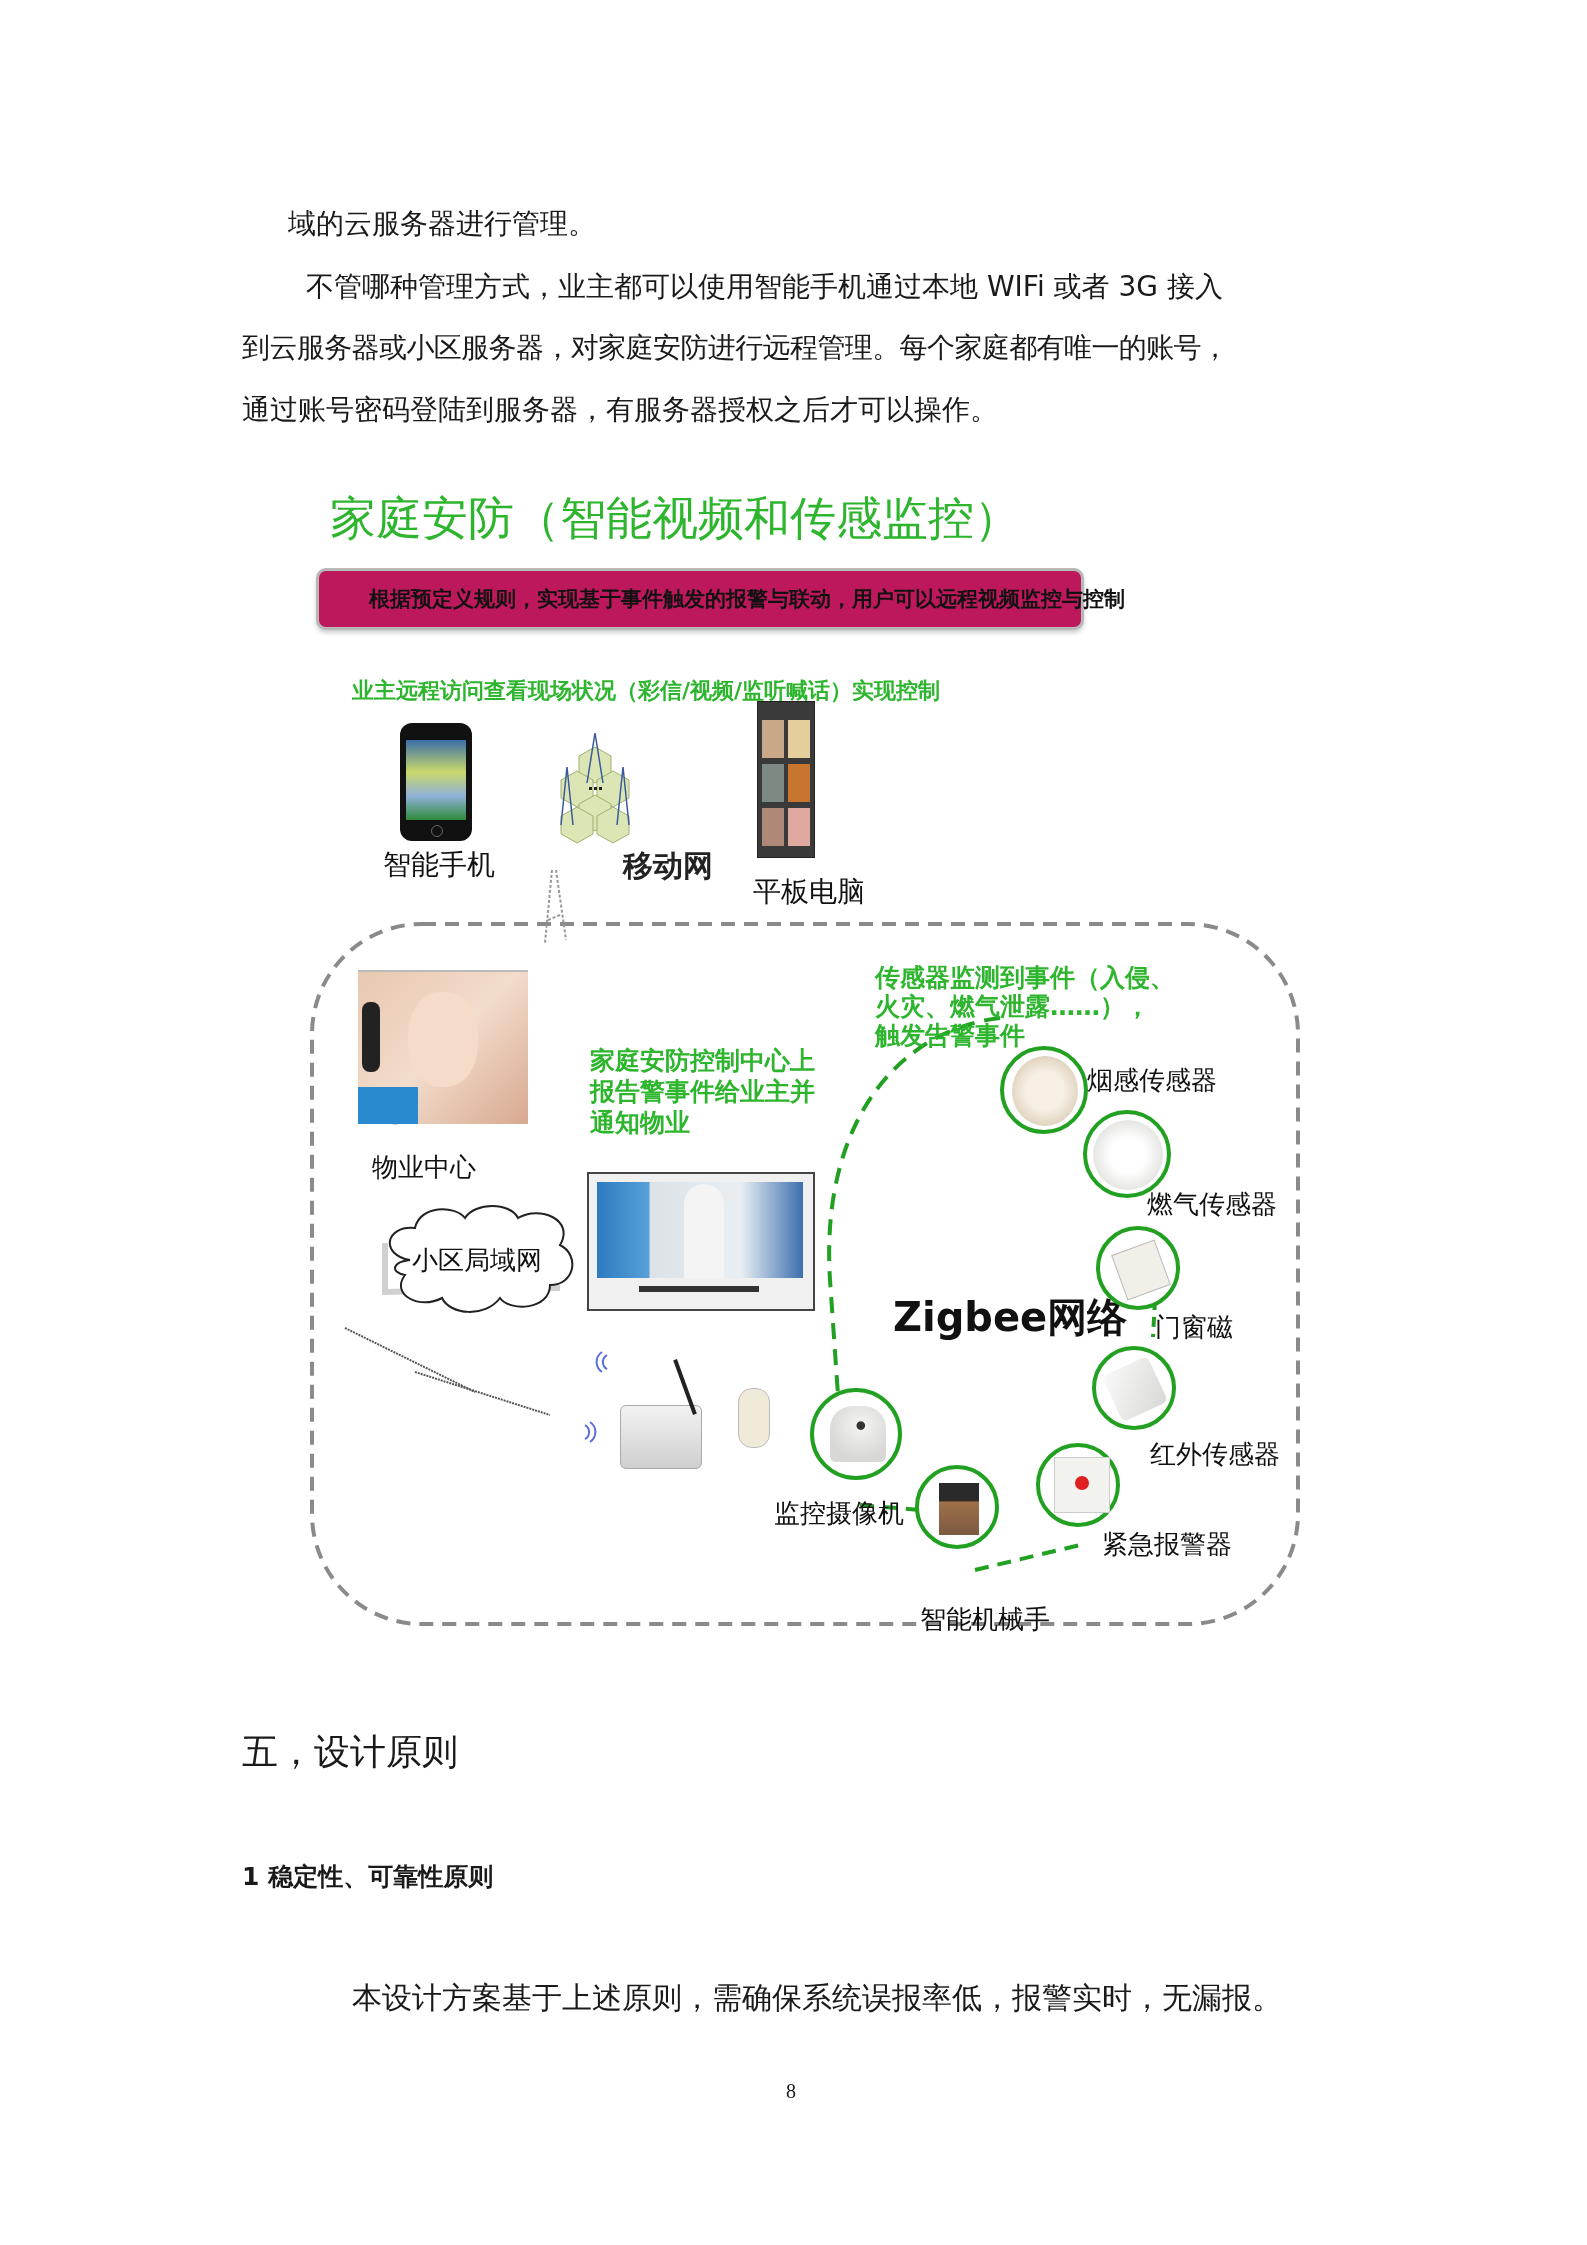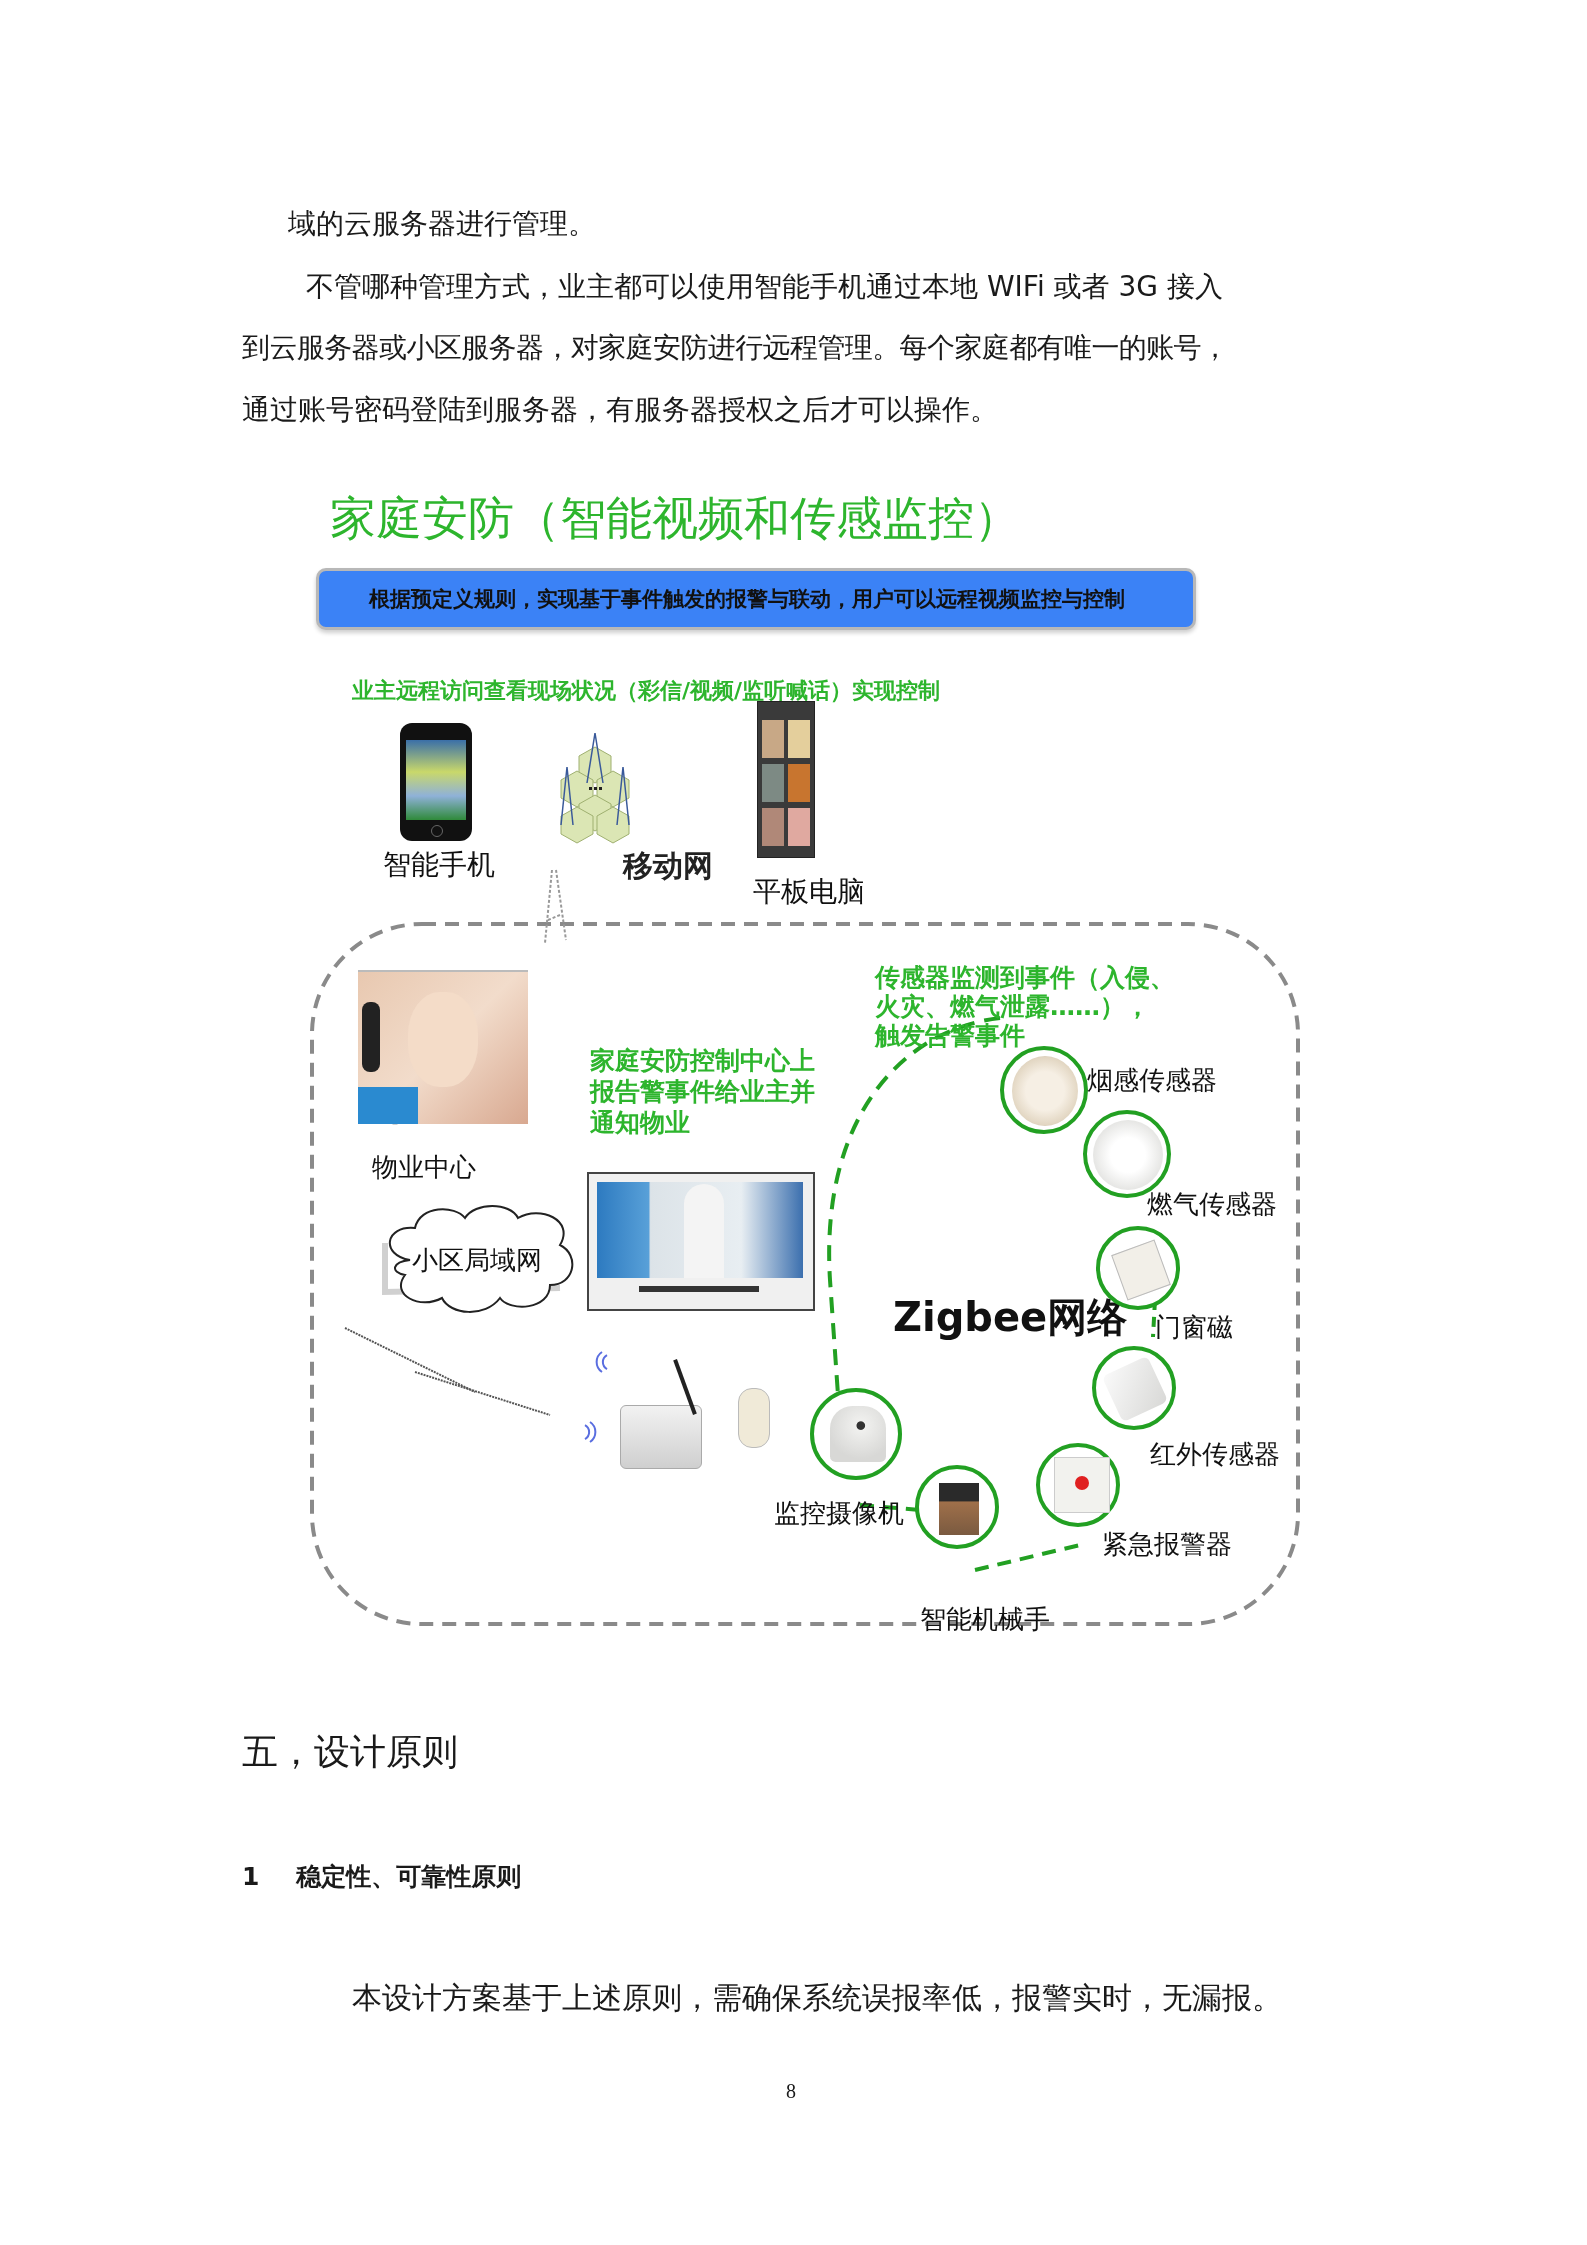--- a/index.html
+++ b/index.html
@@ -17,21 +17,21 @@
 
 <div class="para" style="top:207px;margin-left:46px;">域的云服务器进行管理。</div>
 <div class="para" style="top:270px; left:306px;">不管哪种管理方式，业主都可以使用智能手机通过本地 WIFi 或者 3G 接入</div>
 <div class="para" style="top:331px; letter-spacing:-0.6px;">到云服务器或小区服务器，对家庭安防进行远程管理。每个家庭都有唯一的账号，</div>
 <div class="para" style="top:393px;">通过账号密码登陆到服务器，有服务器授权之后才可以操作。</div>
 
 <div class="abs" style="left:0; top:0; width:1587px; height:1680px;">
 
   <div class="abs" style="left:330px; top:488px; font-size:46px; color:#2db52d; white-space:nowrap;">家庭安防（智能视频和传感监控）</div>
 
-  <div class="abs" style="left:316px; top:568px; width:880px; height:62px; border:3px solid #b8b8b8; border-radius:10px; background:#3b82f6; box-shadow:0 3px 4px #cfcfcf; box-sizing:border-box;padding-left:20px;">
+  <div class="abs" style="left:316px; top:568px; width:768px; height:62px; border:3px solid #b8b8b8; border-radius:10px; background:#be185d; box-shadow:0 3px 4px #cfcfcf; box-sizing:border-box;padding-left:20px;">
     <div style="position:absolute; left:50px; top:14px; font-size:21px; font-weight:bold; color:#111; white-space:nowrap;">根据预定义规则，实现基于事件触发的报警与联动，用户可以远程视频监控与控制</div>
   </div>
 
   <div class="abs green" style="left:352px; top:676px; font-size:22px; white-space:nowrap;">业主远程访问查看现场状况（彩信/视频/监听喊话）实现控制</div>
 
   <div class="abs" style="left:400px; top:723px; width:72px; height:118px; background:#111; border-radius:12px;">
     <div style="position:absolute; left:6px; top:17px; width:60px; height:80px; background:linear-gradient(#3a6fa8,#c9d86a 40%,#8fb1d8 70%,#2f8a3a);"></div>
     <div style="position:absolute; left:31px; top:102px; width:10px; height:10px; border:1px solid #666; border-radius:50%;"></div>
   </div>
   <div class="lbl" style="left:383px; top:846px; font-size:28px;">智能手机</div>
@@ -158,18 +158,18 @@
   <div class="circ" style="left:810px; top:1388px; width:92px; height:92px;">
     <div style="position:absolute; left:16px; top:14px; width:56px; height:56px; background:radial-gradient(circle at 55% 35%,#333 8%,#f0f0ee 10%,#d8d8d6 70%); border-radius:40% 40% 10% 10%;"></div>
   </div>
   <div class="lbl" style="left:774px; top:1496px;">监控摄像机</div>
 </div>
 
 <div class="abs" style="left:242px; top:1728px; font-size:36px; white-space:nowrap;">五，设计原则</div>
 
 <div class="abs" style="left:242px; top:1860px; font-size:25px; font-weight:bold; white-space:nowrap;">
   <span>1</span>
-  <span style="margin-left:28px;">稳定性、可靠性原则</span>
+  <span style="">稳定性、可靠性原则</span>
 </div>
 
 <div class="abs" style="left:352px; top:1978px; font-size:30px; white-space:nowrap;">本设计方案基于上述原则，需确保系统误报率低，报警实时，无漏报。</div>
 
 <div class="abs" style="left:786px; top:2080px; font-size:20px; font-family:'Liberation Serif', serif;">8</div>
 
 </body></html>

